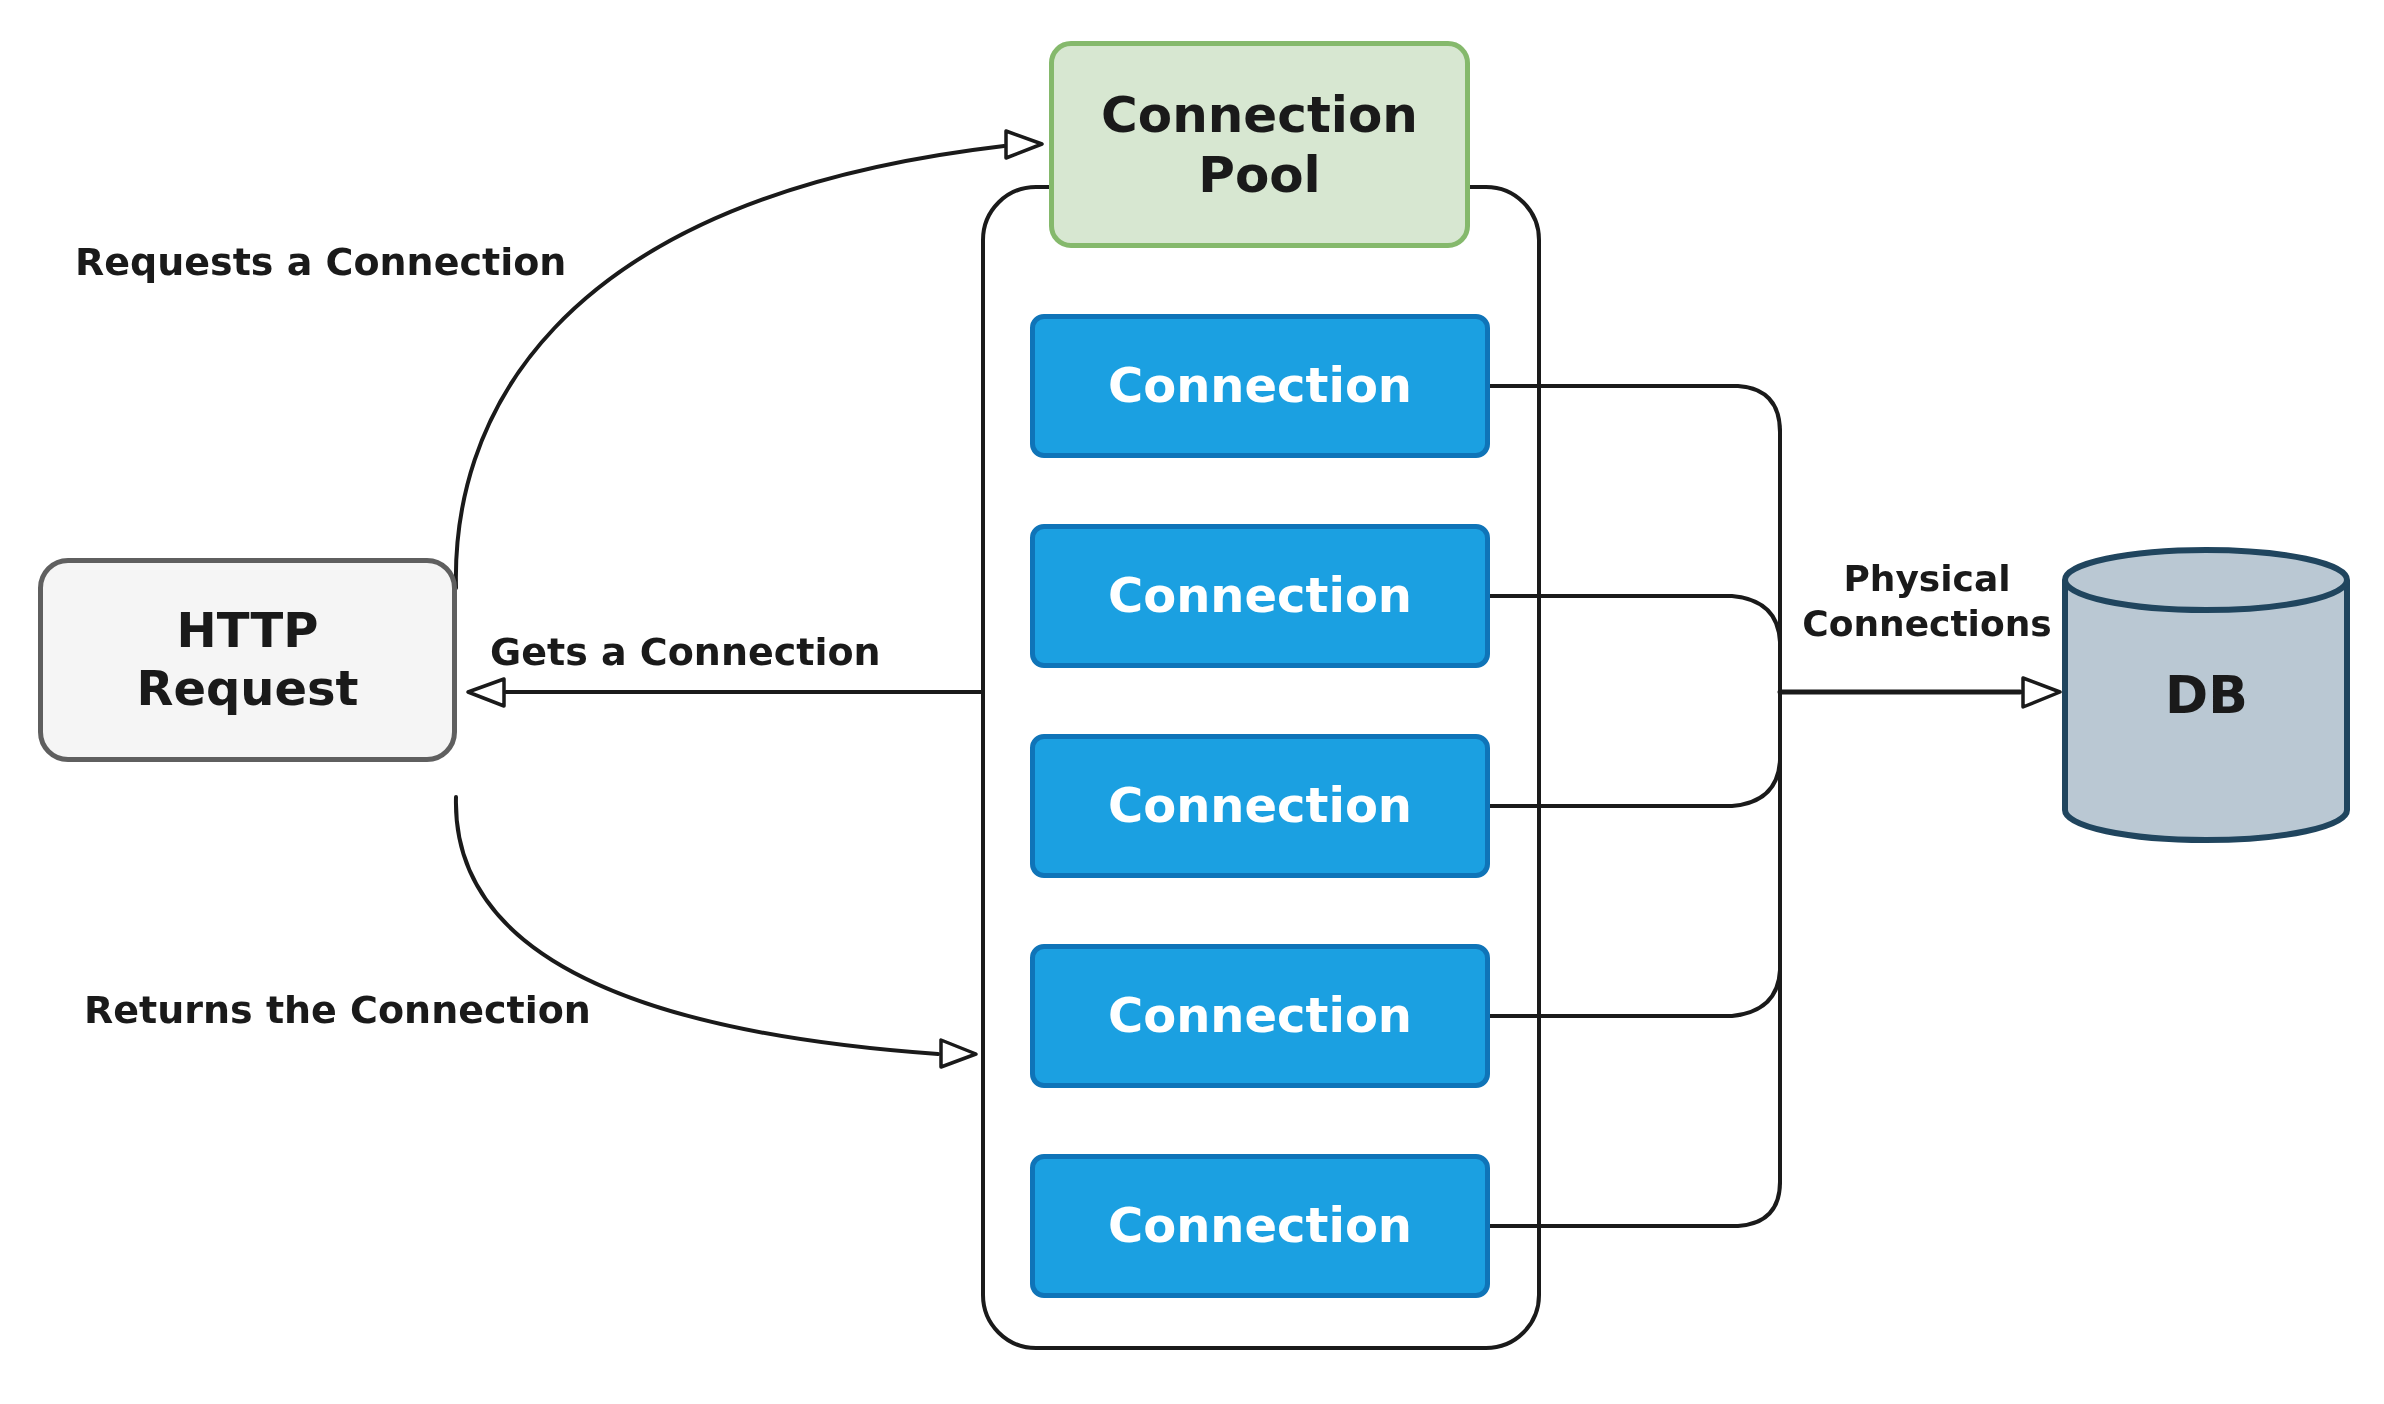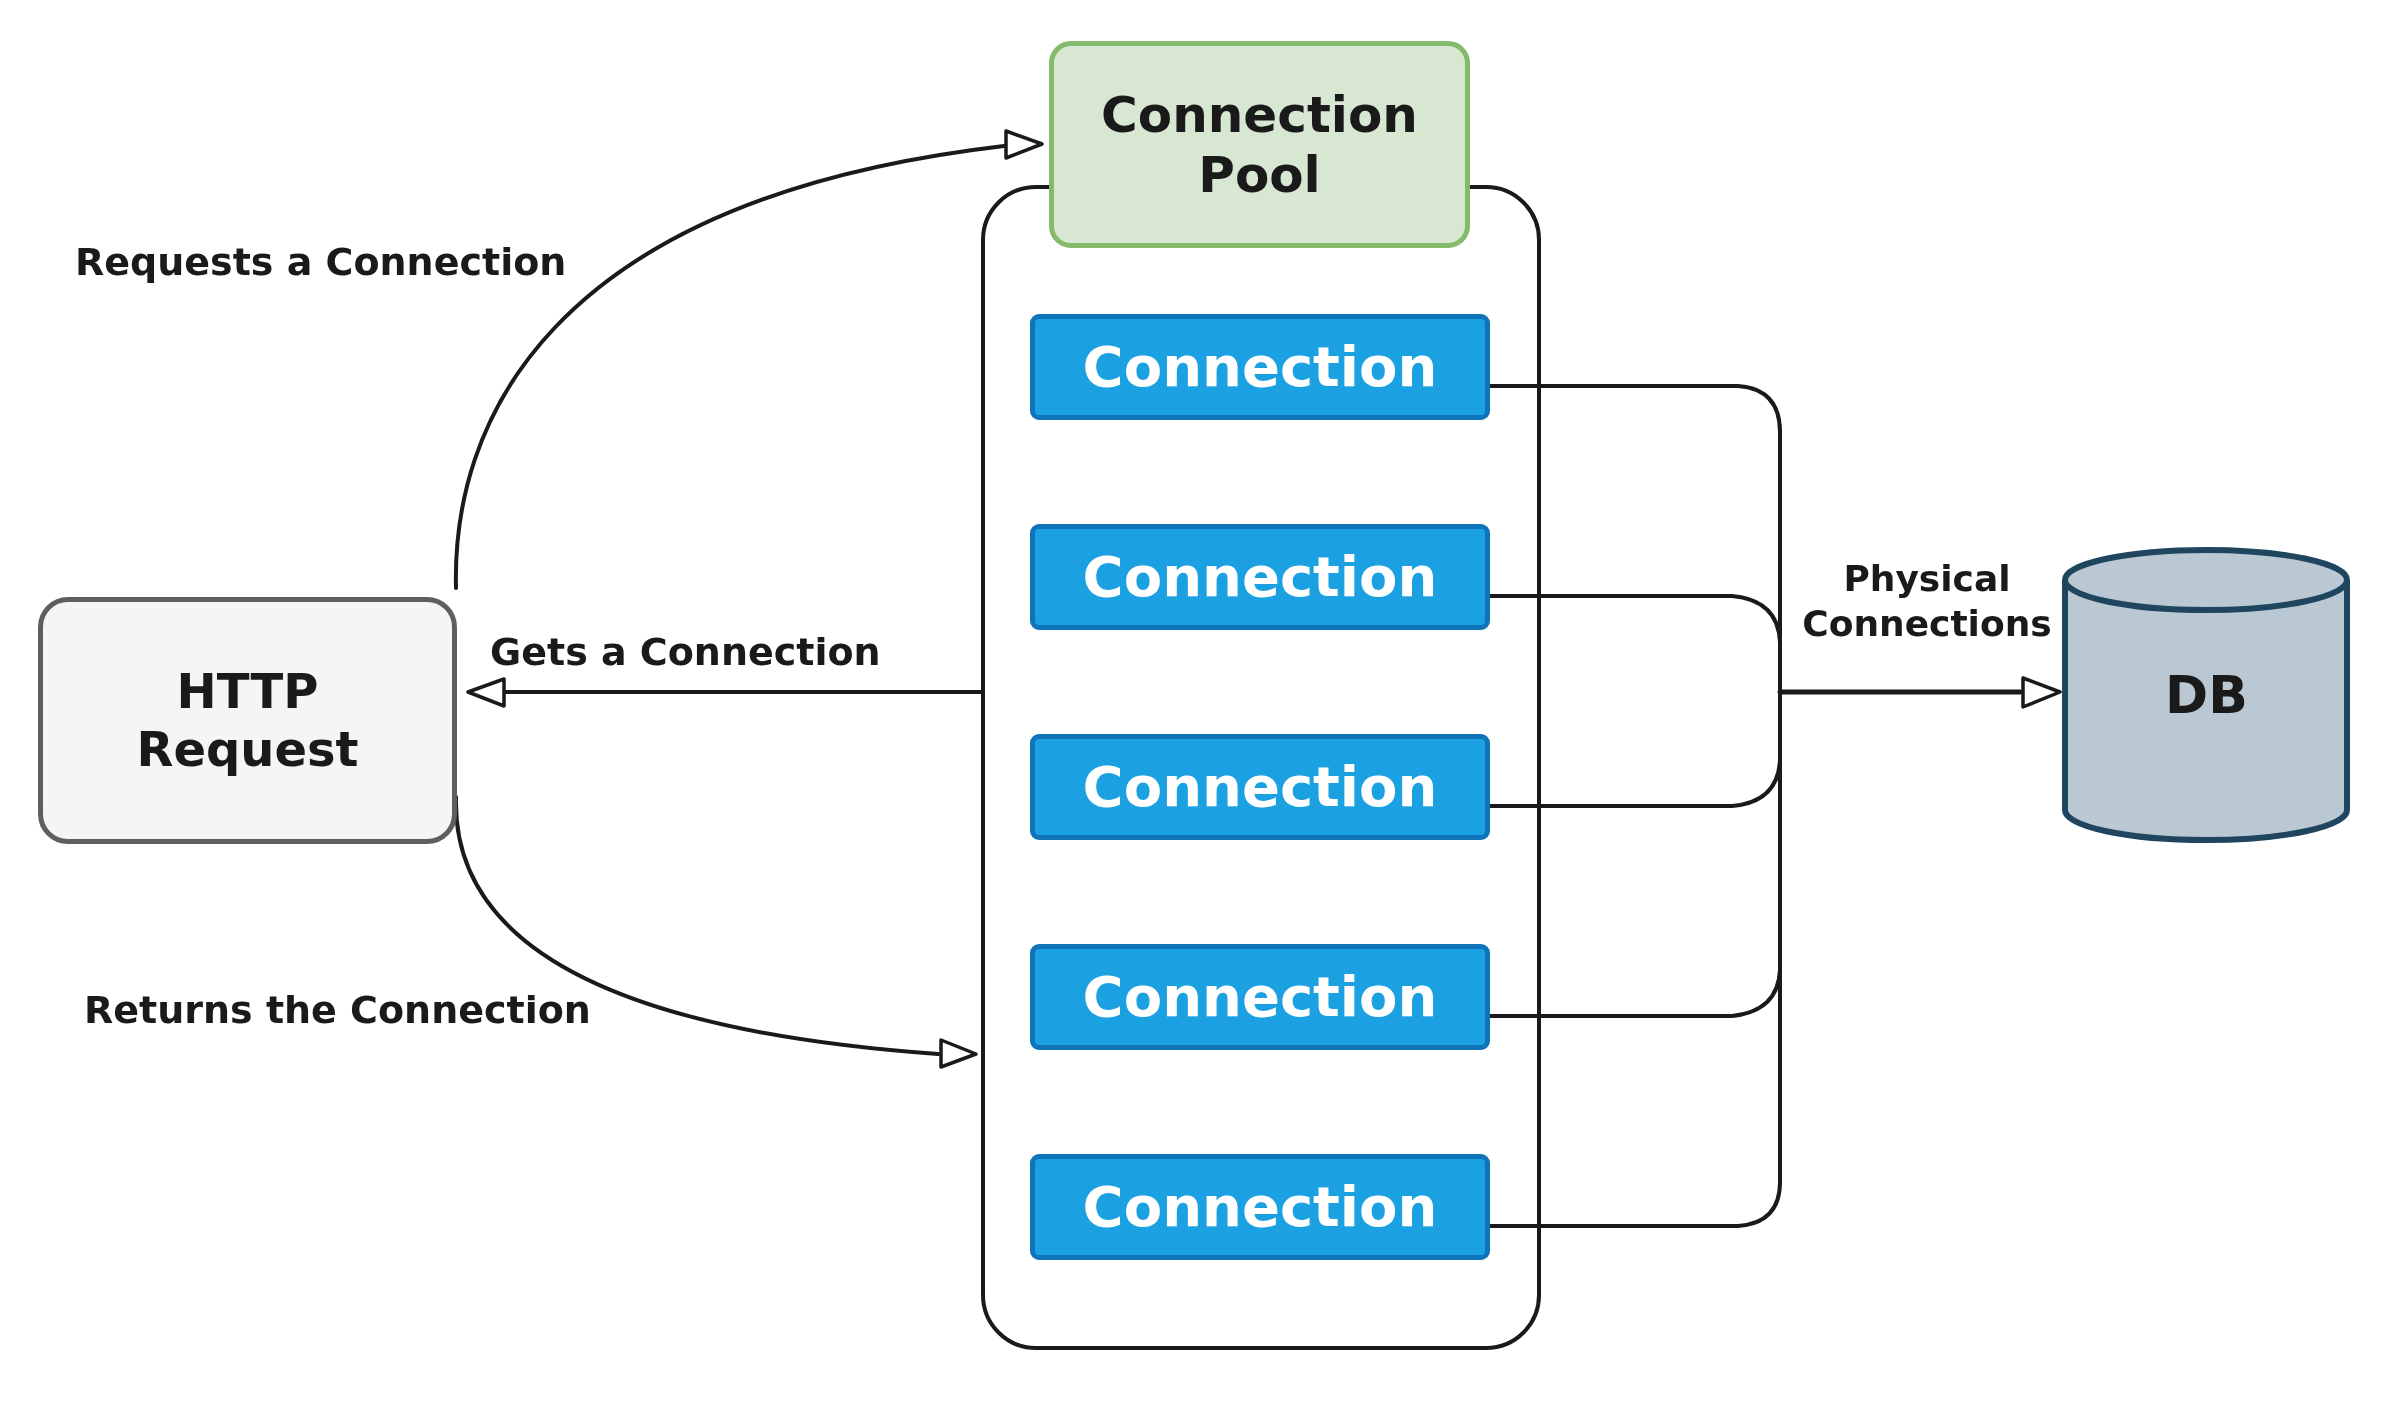--- a/index.html
+++ b/index.html
@@ -21,24 +21,24 @@
 
   .node{position:absolute;display:flex;align-items:center;justify-content:center;
         text-align:center;color:var(--text);z-index:3;font-weight:600;line-height:1.2}
 
   .pool-container{position:absolute;left:981px;top:185px;width:560px;height:1165px;
         border:4.5px solid var(--line);border-radius:55px;background:#ffffff;z-index:1}
 
   .pool-header{left:1049px;top:41px;width:421px;height:207px;background:var(--green-fill);
         border:5px solid var(--green-stroke);border-radius:22px;font-size:50px;padding:0 24px}
 
-  .conn-box{left:1030px;width:460px;height:106px;background:var(--blue-fill);
-        border:5px solid var(--blue-stroke);border-radius:9px;color:#ffffff;font-size:56px}
+  .conn-box{left:1030px;width:460px;height:144px;background:var(--blue-fill);
+        border:5px solid var(--blue-stroke);border-radius:14px;color:#ffffff;font-size:48px}
 
-  .http-box{left:38px;top:597px;width:419px;height:247px;background:var(--gray-fill);
+  .http-box{left:38px;top:558px;width:419px;height:204px;background:var(--gray-fill);
         border:5px solid var(--gray-stroke);border-radius:30px;font-size:48px;padding:0 60px}
 
   .db-label{left:2065px;top:620px;width:283px;height:150px;font-size:52px;z-index:4}
 
   .edge-label{position:absolute;color:var(--text);font-size:38px;font-weight:700;
         z-index:4;white-space:nowrap}
   .edge-label.wrap{white-space:normal;text-align:center;line-height:1.25;font-size:36px}
 
   .lbl-requests{left:75px;top:240px}
   .lbl-gets{left:490px;top:630px;width:450px;}

